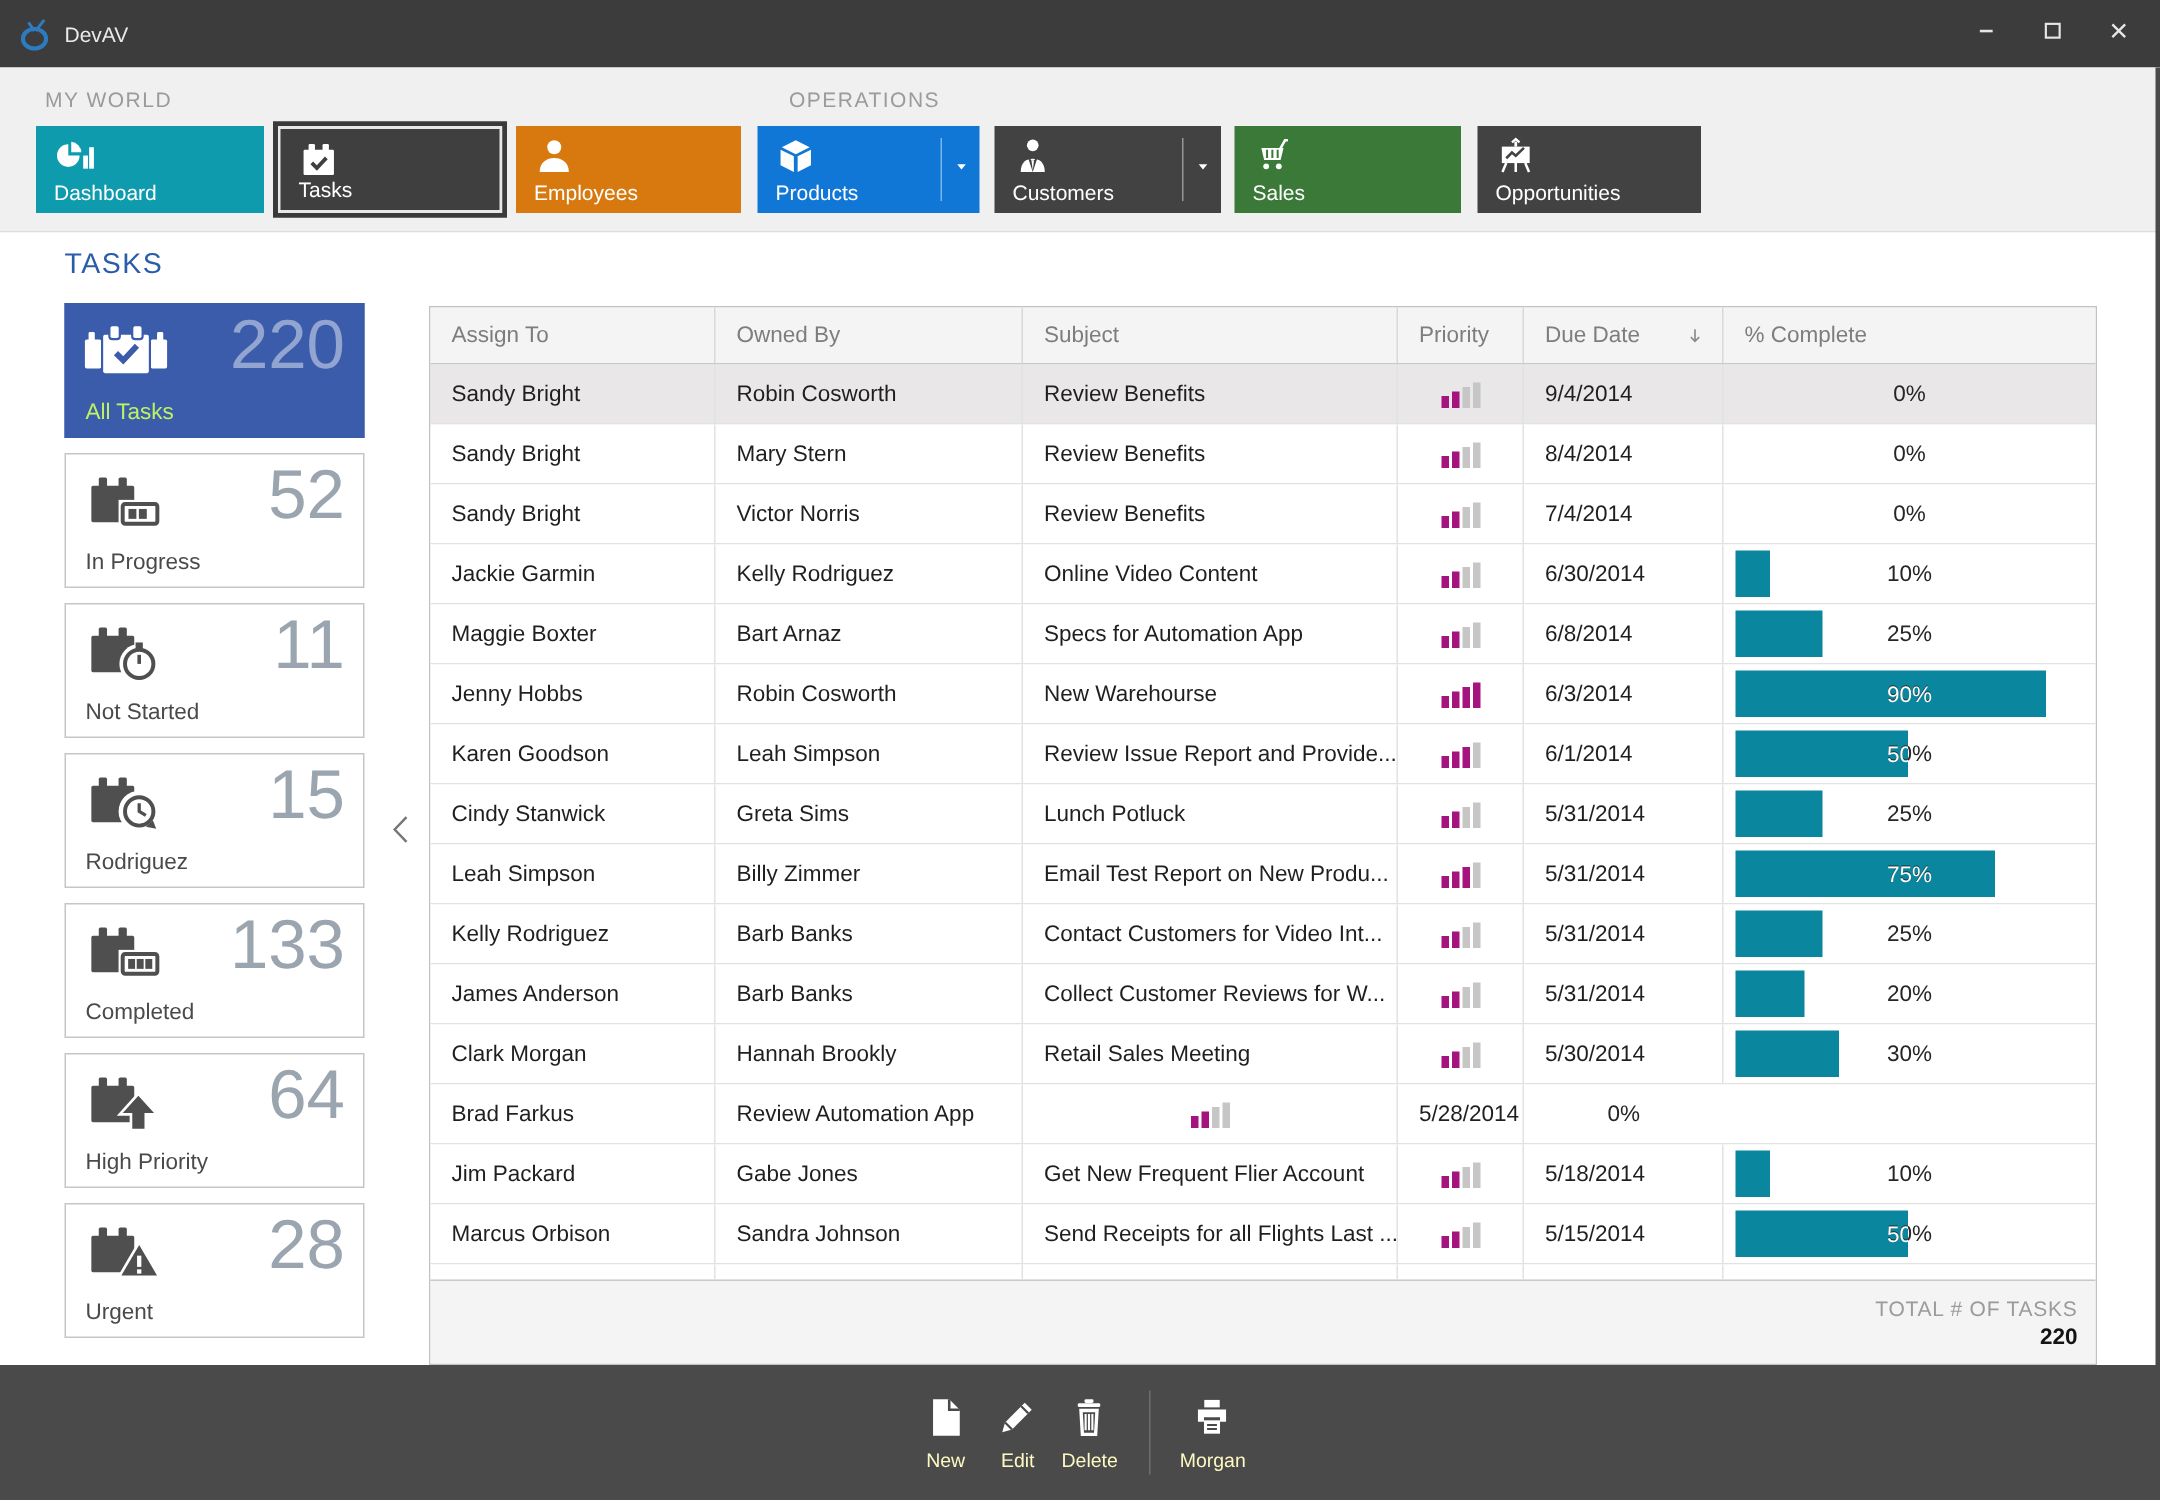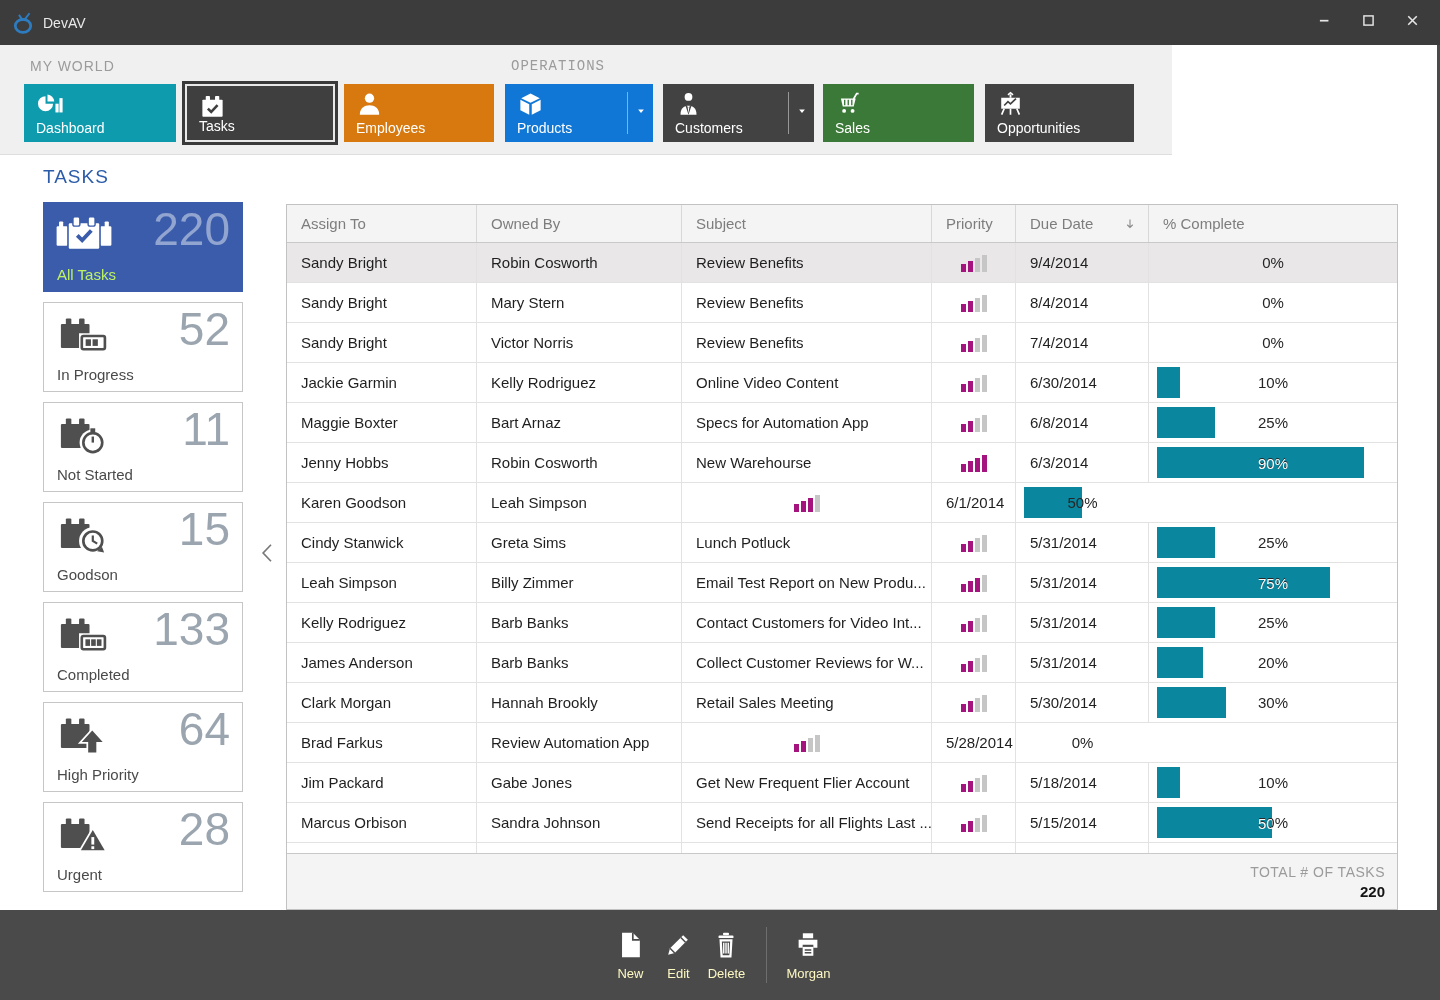--- a/index.html
+++ b/index.html
@@ -10,21 +10,21 @@
   
   .titlebar { position:absolute; left:0; top:0; width:1440px; height:45px; background:#3c3c3c; display:flex; align-items:center; }
   .logo { width:26px; height:26px; margin-left:10px; }
   .logo svg { width:100%; height:100%; }
   .wintitle { color:#e9e9e9; font-size:14px; margin-left:7px; }
   .winctrls { position:absolute; right:6px; top:0; height:45px; display:flex; }
   .winbtn { width:44px; height:45px; display:flex; align-items:center; justify-content:center; color:#e6e6e6; cursor:default; }
   .winbtn svg { width:21px; height:21px; }
 
   
-  .ribbon { position:absolute; left:0; top:45px; width:1172px; height:110px; background:#f0f0f0; border-bottom:1px solid #dedede; }
+  .ribbon { position:absolute; left:0; top:45px; width:1440px; height:110px; background:#f0f0f0; border-bottom:1px solid #dedede; }
   .grouplabel { position:absolute; top:13px; font-size:14px; color:#9b9b9b; letter-spacing:1px; }
   .tile { position:absolute; top:39px; height:58px; color:#fff; cursor:default; }
   .tile .tico { position:absolute; left:12px; top:7px; width:27px; height:27px; }
   .tile .tico svg { width:100%; height:100%; }
   .tile .tlabel { position:absolute; left:12px; bottom:6px; font-size:14px; color:#fff; white-space:nowrap; }
   .tile.selected { border:3px solid #3a3a3a; box-shadow:inset 0 0 0 2px #e8e8e8; top:36px; height:64px; }
   .tile.selected .tico { left:14px; top:9px; }
   .tile.selected .tlabel { left:14px; bottom:8px; }
   .ddstrip { position:absolute; right:0; top:8px; bottom:8px; width:26px; border-left:1px solid rgba(255,255,255,0.45); display:flex; align-items:center; justify-content:center; }
   .ddstrip svg { width:14px; height:14px; }
@@ -138,21 +138,21 @@
           </svg></span>
         <span class="tlabel">Tasks</span>
       </div>
       <div class="tile" style="left: 344px; width: 150px; background: rgb(216, 121, 15); --bg: #d8790f;">
         <span class="tico"><svg viewBox="0 0 32 32" fill="currentColor">
             <circle cx="16" cy="8.5" r="5.5"></circle>
             <path d="M4.5 28c0-7.5 5.5-11 11.5-11s11.5 3.5 11.5 11z"></path>
           </svg></span>
         <span class="tlabel">Employees</span>
       </div>
-      <div class="grouplabel" style="left: 511px; font-family: Liberation Mono, monospace;">OPERATIONS</div>
+      <div class="grouplabel" style="left: 526px;">OPERATIONS</div>
       <div class="tile" style="left: 505px; width: 148px; background: rgb(17, 119, 215); --bg: #1177d7;">
         <span class="tico"><svg viewBox="0 0 32 32" fill="currentColor">
             <path d="M16 3l11 5.5L16 14 5 8.5z"></path>
             <path d="M4 10.5l10.5 5.2V28L4 22.8z"></path>
             <path d="M28 10.5l-10.5 5.2V28L28 22.8z"></path>
           </svg></span>
         <span class="tlabel">Products</span>
         <div class="ddstrip">
           <span class="ic"><svg viewBox="0 0 32 32" fill="currentColor">
               <path d="M9.5 12.5l6.5 8 6.5-8z"></path>
@@ -244,21 +244,21 @@
           <span class="cico"><svg viewBox="0 0 46 40" fill="currentColor">
               <rect x="2" y="9" width="26" height="22" rx="1"></rect>
               <rect x="6.5" y="4" width="5" height="7" rx="1"></rect>
               <rect x="18.5" y="4" width="5" height="7" rx="1"></rect>
               <circle cx="31" cy="24.5" r="12.5" fill="#fff"></circle>
               <circle cx="31" cy="24.5" r="8.6" fill="none" stroke="currentColor" stroke-width="2.4"></circle>
               <path d="M31 19.5v5l4 2.4" fill="none" stroke="currentColor" stroke-width="2"></path>
               <path d="M35 33.8l6.3 1.2-2-5.2z"></path>
             </svg></span>
           <span class="ccount">15</span>
-          <span class="clabel">Goodson</span>
+          <span class="clabel">Rodriguez</span>
         </div>
         <div class="card" style="top: 447px; --bg: #ffffff;">
           <span class="cico"><svg viewBox="0 0 46 40" fill="currentColor">
               <rect x="2" y="9" width="26" height="22" rx="1"></rect>
               <rect x="6.5" y="4" width="5" height="7" rx="1"></rect>
               <rect x="18.5" y="4" width="5" height="7" rx="1"></rect>
               <rect x="18.5" y="17.5" width="26" height="17" fill="#fff"></rect>
               <rect x="21" y="20" width="21" height="12" rx="1.5" fill="none" stroke="currentColor" stroke-width="2.4"></rect>
               <rect x="24.3" y="23" width="4.2" height="6"></rect>
               <rect x="29.5" y="23" width="4.2" height="6"></rect>
@@ -440,20 +440,21 @@
               </div>
               <div class="ptxt">90%</div>
               <div class="pclip" style="width: 207px;">
                 <div class="inner">90%</div>
               </div>
             </div>
           </div>
           <div class="grow">
             <div class="gcell">Karen Goodson</div>
             <div class="gcell">Leah Simpson</div>
+            <div class="gcell">Review Issue Report and Provide...</div>
             <div class="gcell prio">
               <span class="priobars">
                 <i class="pb1 on"></i>
                 <i class="pb2 on"></i>
                 <i class="pb3 on"></i>
                 <i class="pb4"></i>
               </span>
             </div>
             <div class="gcell">6/1/2014</div>
             <div class="gcell pct">

